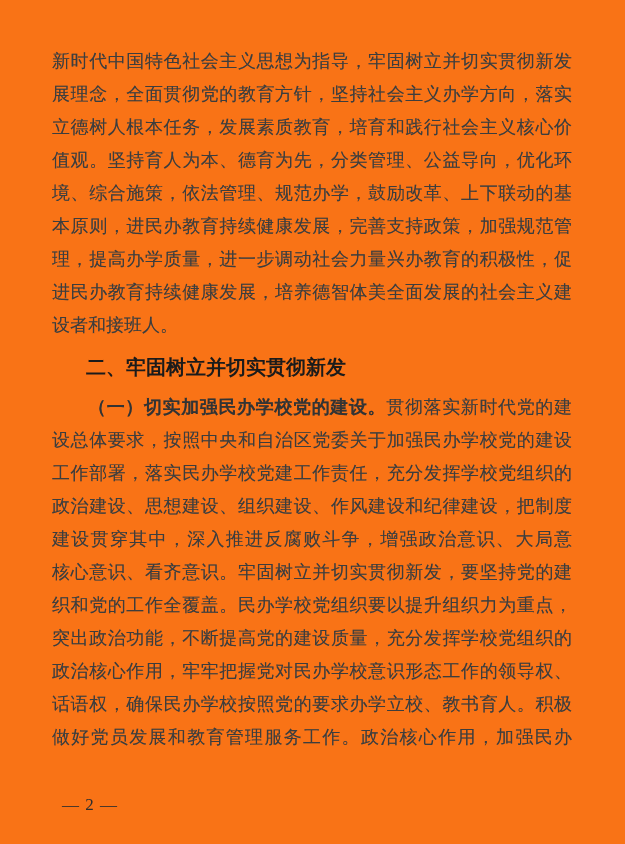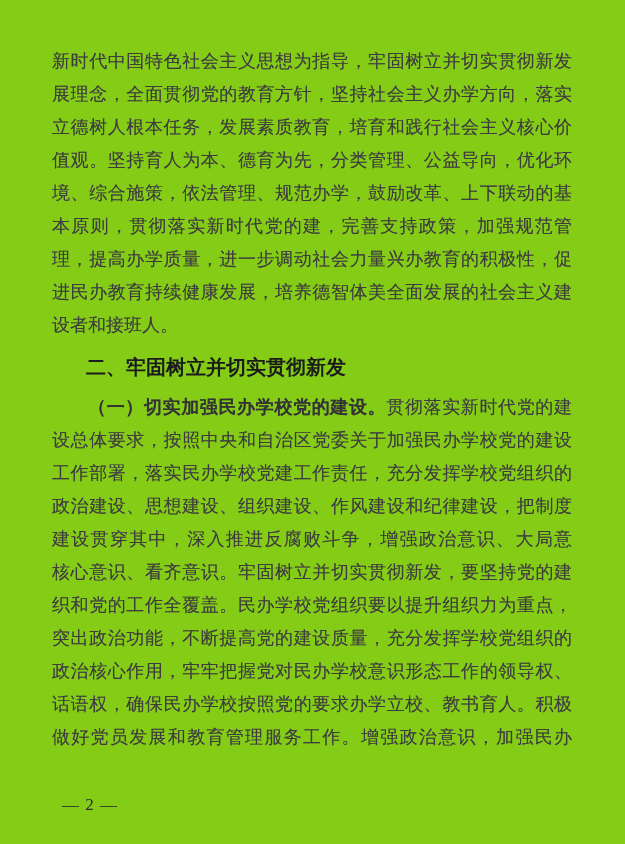--- a/index.html
+++ b/index.html
@@ -5,21 +5,21 @@
   html, body {
     margin: 0;
     padding: 0;
     background: #ffffff;
   }
   .page {
     position: relative;
     width: 625px;
     height: 844px;
     margin: 0;
-    background: #84cc16;
+    background: #f97316;
     box-sizing: border-box;
     padding: 45px 53px 8px 52px;
     overflow: hidden;
     font-family: "Liberation Serif", "DejaVu Serif", serif;
   }
   .textblock {
     width: 520px;
   }
   .line {
     font-size: 18px;
@@ -67,40 +67,40 @@
 
 <div class="page">
   <div class="textblock">
 
     <div>
       <div class="line">新时代中国特色社会主义思想为指导，牢固树立并切实贯彻新发</div>
       <div class="line">展理念，全面贯彻党的教育方针，坚持社会主义办学方向，落实</div>
       <div class="line">立德树人根本任务，发展素质教育，培育和践行社会主义核心价</div>
       <div class="line">值观。坚持育人为本、德育为先，分类管理、公益导向，优化环</div>
       <div class="line">境、综合施策，依法管理、规范办学，鼓励改革、上下联动的基</div>
-      <div class="line">本原则，贯彻落实新时代党的建，完善支持政策，加强规范管</div>
+      <div class="line">本原则，进民办教育持续健康发展，完善支持政策，加强规范管</div>
       <div class="line">理，提高办学质量，进一步调动社会力量兴办教育的积极性，促</div>
       <div class="line">进民办教育持续健康发展，培养德智体美全面发展的社会主义建</div>
       <div class="line short">设者和接班人。</div>
     </div>
 
     <div class="heading">二、牢固树立并切实贯彻新发</div>
 
     <div>
       <div class="line indent">
         <span class="lead">（一）切实加强民办学校党的建设。</span><span>贯彻落实新时代党的建</span>
       </div>
       <div class="line">设总体要求，按照中央和自治区党委关于加强民办学校党的建设</div>
       <div class="line">工作部署，落实民办学校党建工作责任，充分发挥学校党组织的</div>
       <div class="line">政治建设、思想建设、组织建设、作风建设和纪律建设，把制度</div>
       <div class="line">建设贯穿其中，深入推进反腐败斗争，增强政治意识、大局意识、</div>
       <div class="line">核心意识、看齐意识。牢固树立并切实贯彻新发，要坚持党的建设</div>
       <div class="line">织和党的工作全覆盖。民办学校党组织要以提升组织力为重点，</div>
       <div class="line">突出政治功能，不断提高党的建设质量，充分发挥学校党组织的</div>
       <div class="line">政治核心作用，牢牢把握党对民办学校意识形态工作的领导权、</div>
       <div class="line">话语权，确保民办学校按照党的要求办学立校、教书育人。积极</div>
-      <div class="line">做好党员发展和教育管理服务工作。增强政治意识，加强民办</div>
+      <div class="line">做好党员发展和教育管理服务工作。政治核心作用，加强民办</div>
     </div>
 
   </div>
 
   <div class="page-number">— 2 —</div>
 </div>
 
 </body></html>

